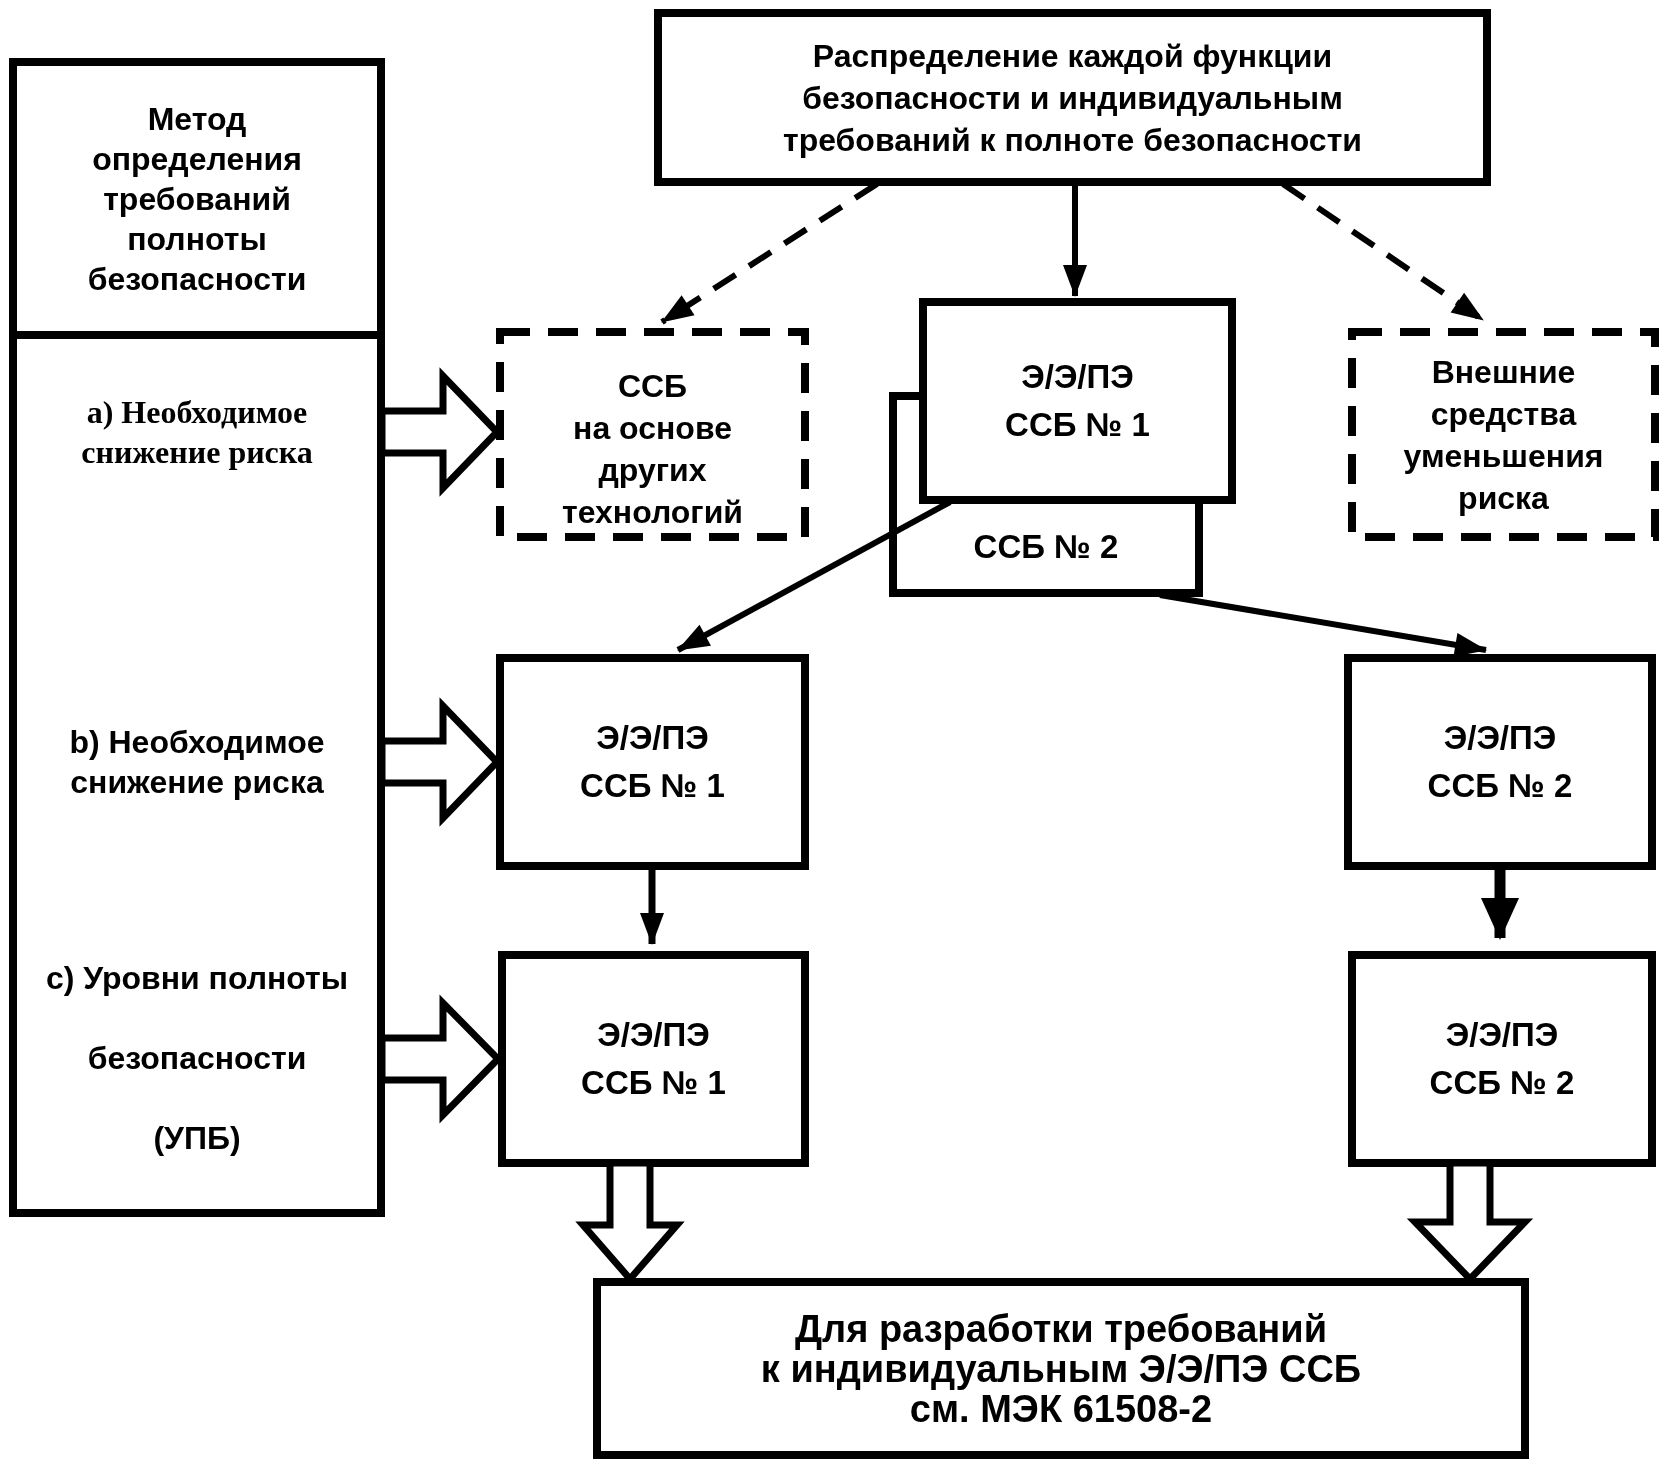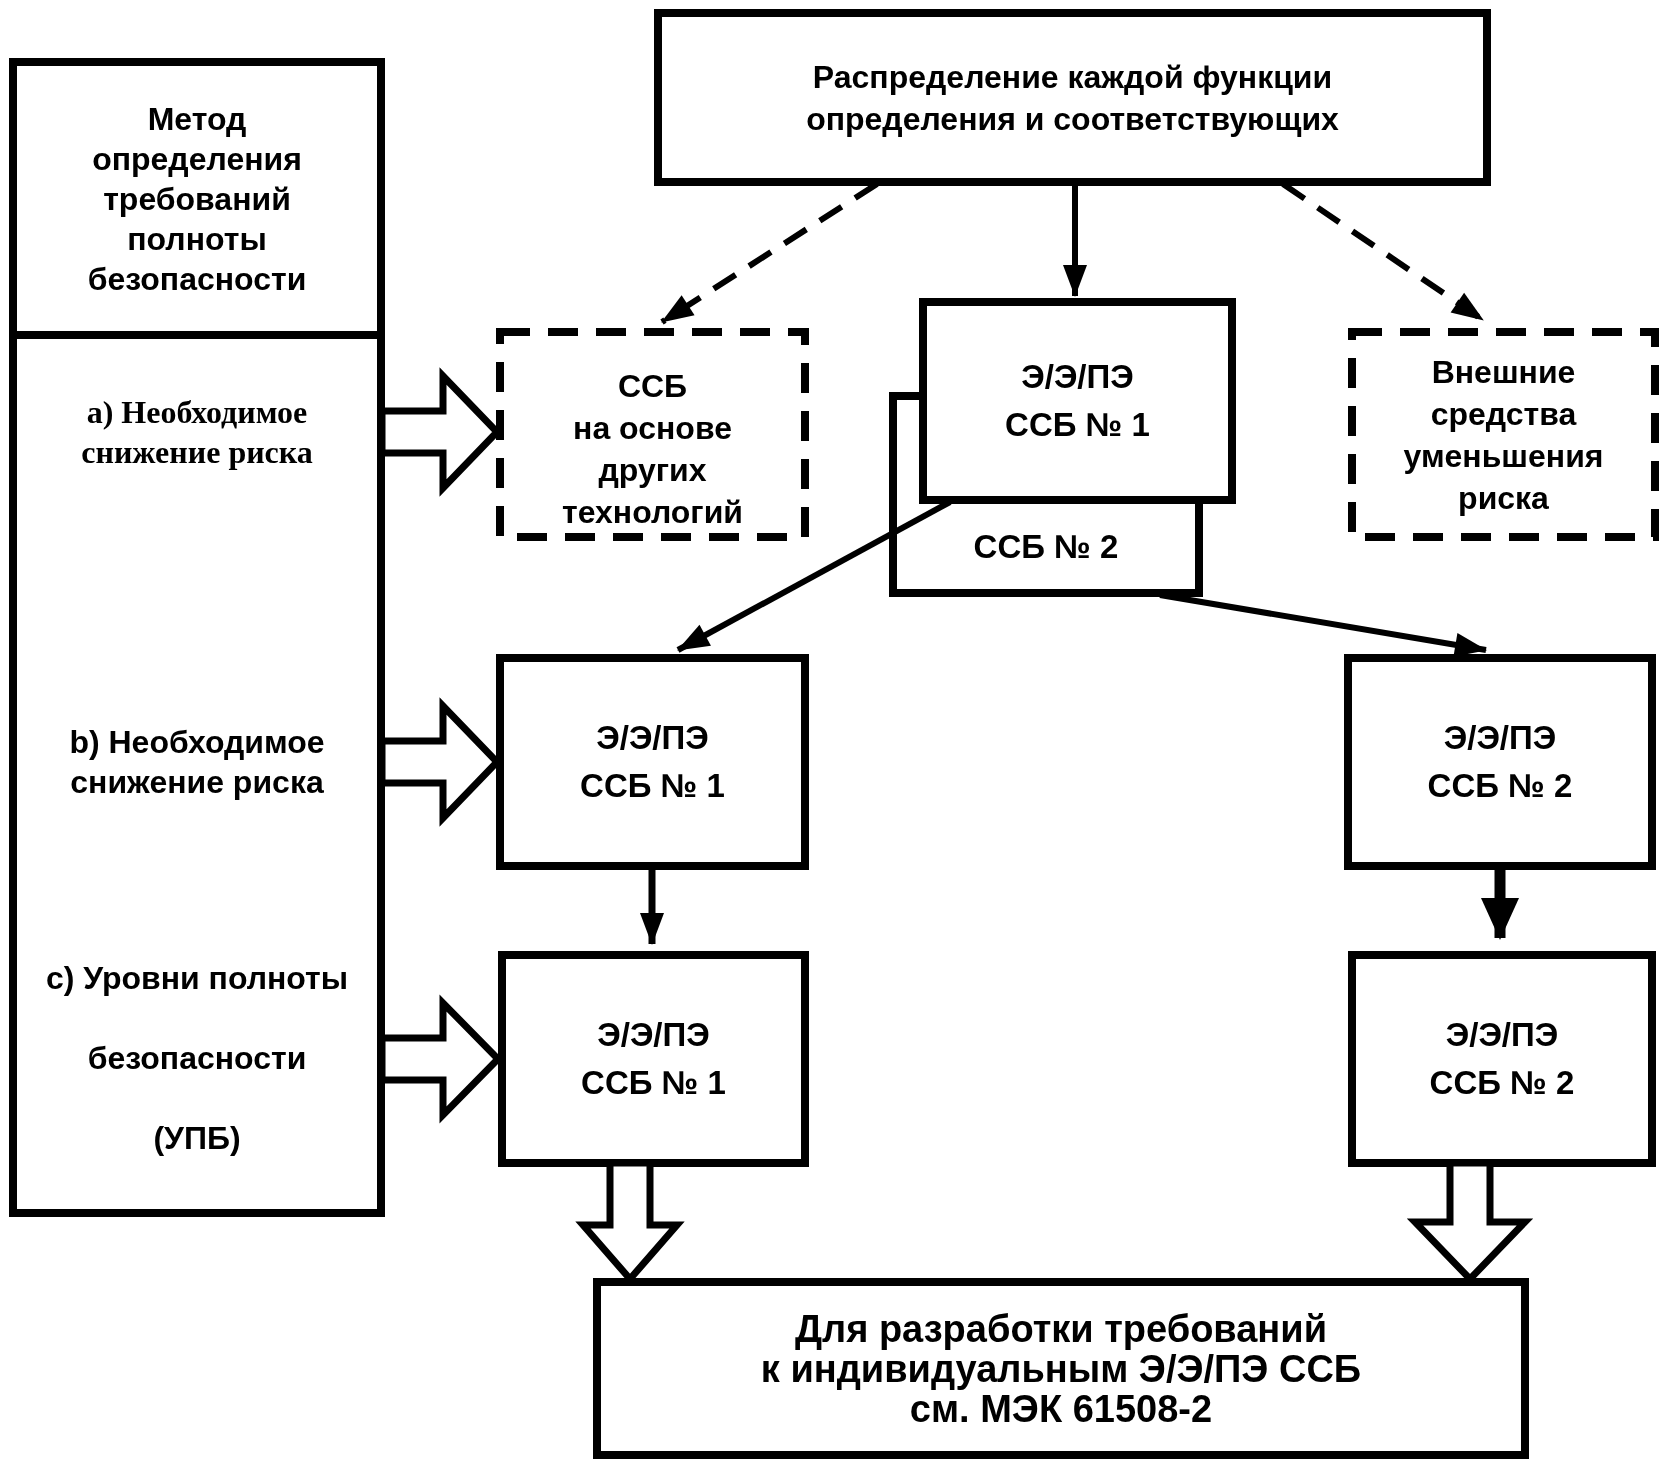--- a/index.html
+++ b/index.html
@@ -79,21 +79,22 @@
     <path d="M382,411 L443,411 L443,376 L497,432 L443,488 L443,453 L382,453 Z" fill="#fff" stroke="#000" stroke-width="7"></path>
     <path d="M382,741 L443,741 L443,706 L497,762 L443,818 L443,783 L382,783 Z" fill="#fff" stroke="#000" stroke-width="7"></path>
     <path d="M382,1038 L443,1038 L443,1003 L498,1059 L443,1115 L443,1080 L382,1080 Z" fill="#fff" stroke="#000" stroke-width="7"></path>
 
     <path d="M610,1163 L650,1163 L650,1225 L677,1225 L630,1279 L583,1225 L610,1225 Z" fill="#fff" stroke="#000" stroke-width="7"></path>
     <path d="M1450,1163 L1490,1163 L1490,1222 L1525,1222 L1470,1279 L1415,1222 L1450,1222 Z" fill="#fff" stroke="#000" stroke-width="7"></path>
   </svg>
 
   <div class="lbl fs-wide" style="left:658px; top:13px; width:829px; height:169px;">
     <div>Распределение каждой функции</div>
-    <div>определения и соответствующих</div>
+    <div>безопасности и индивидуальным</div>
+    <div>требований к полноте безопасности</div>
   </div>
 
   <div class="lbl fs-panel" style="left:13px; top:62px; width:368px; height:273px;">
     <div>Метод</div>
     <div>определения</div>
     <div>требований</div>
     <div>полноты</div>
     <div>безопасности</div>
   </div>
 

